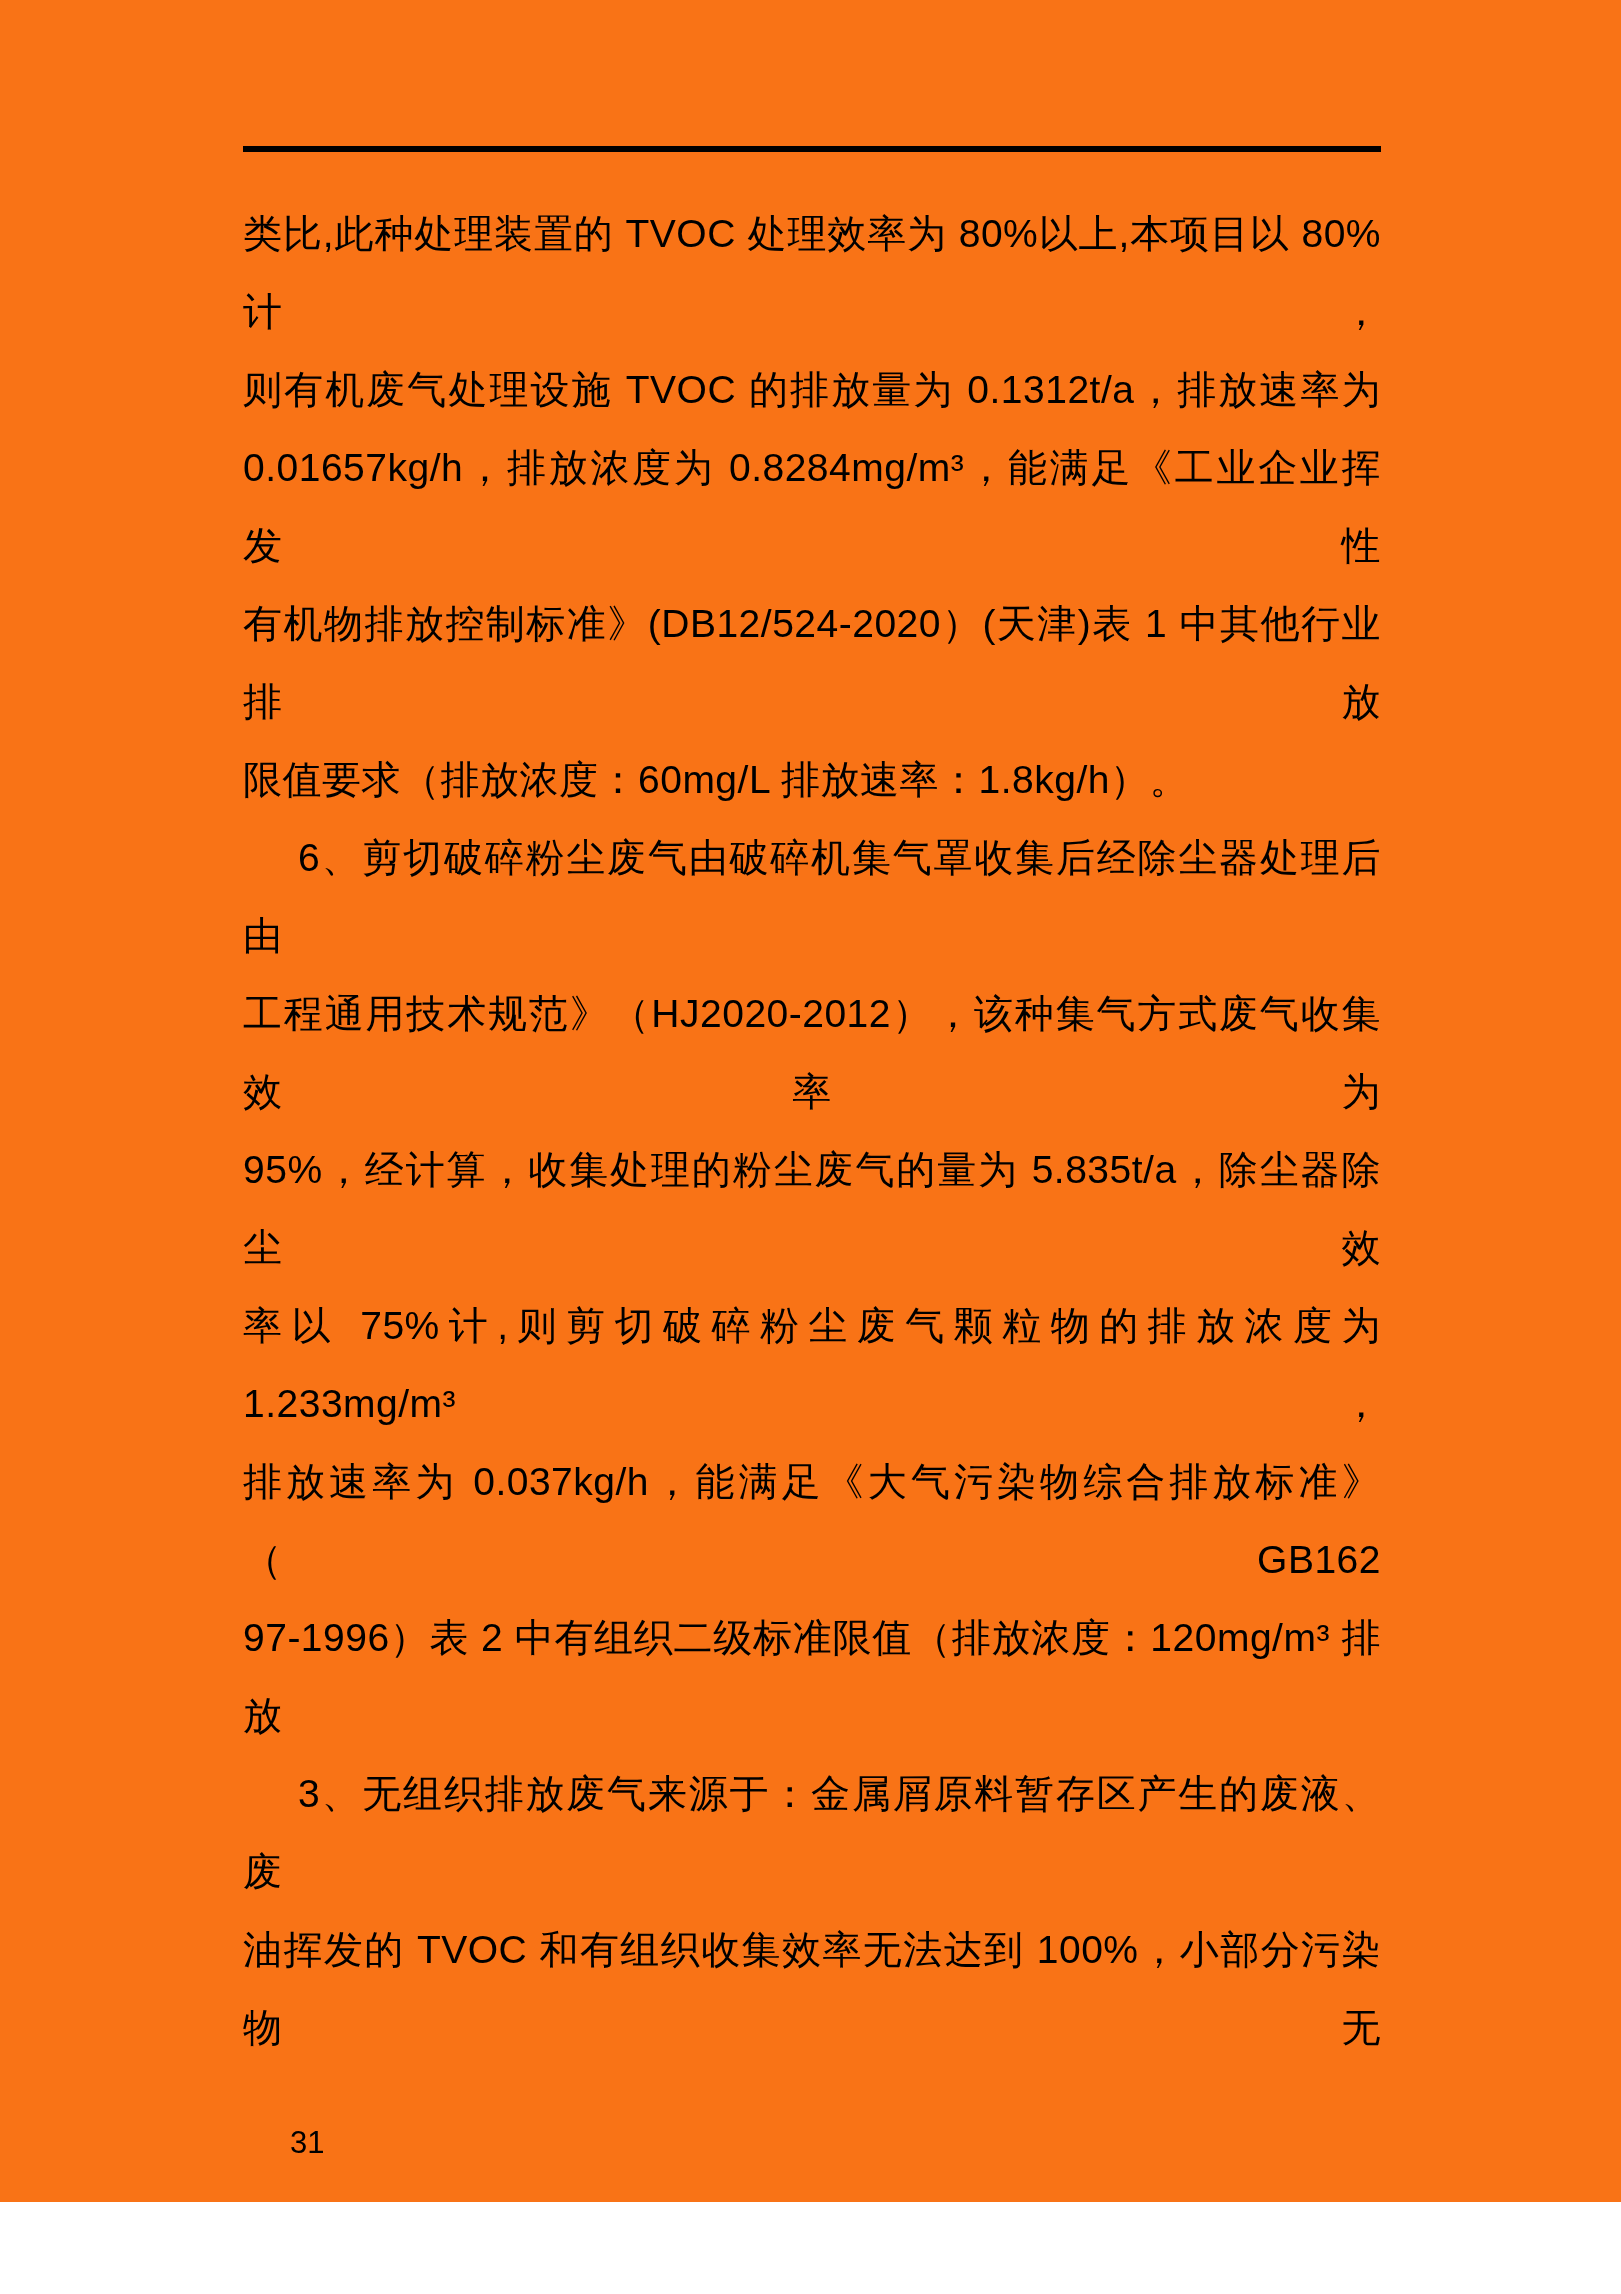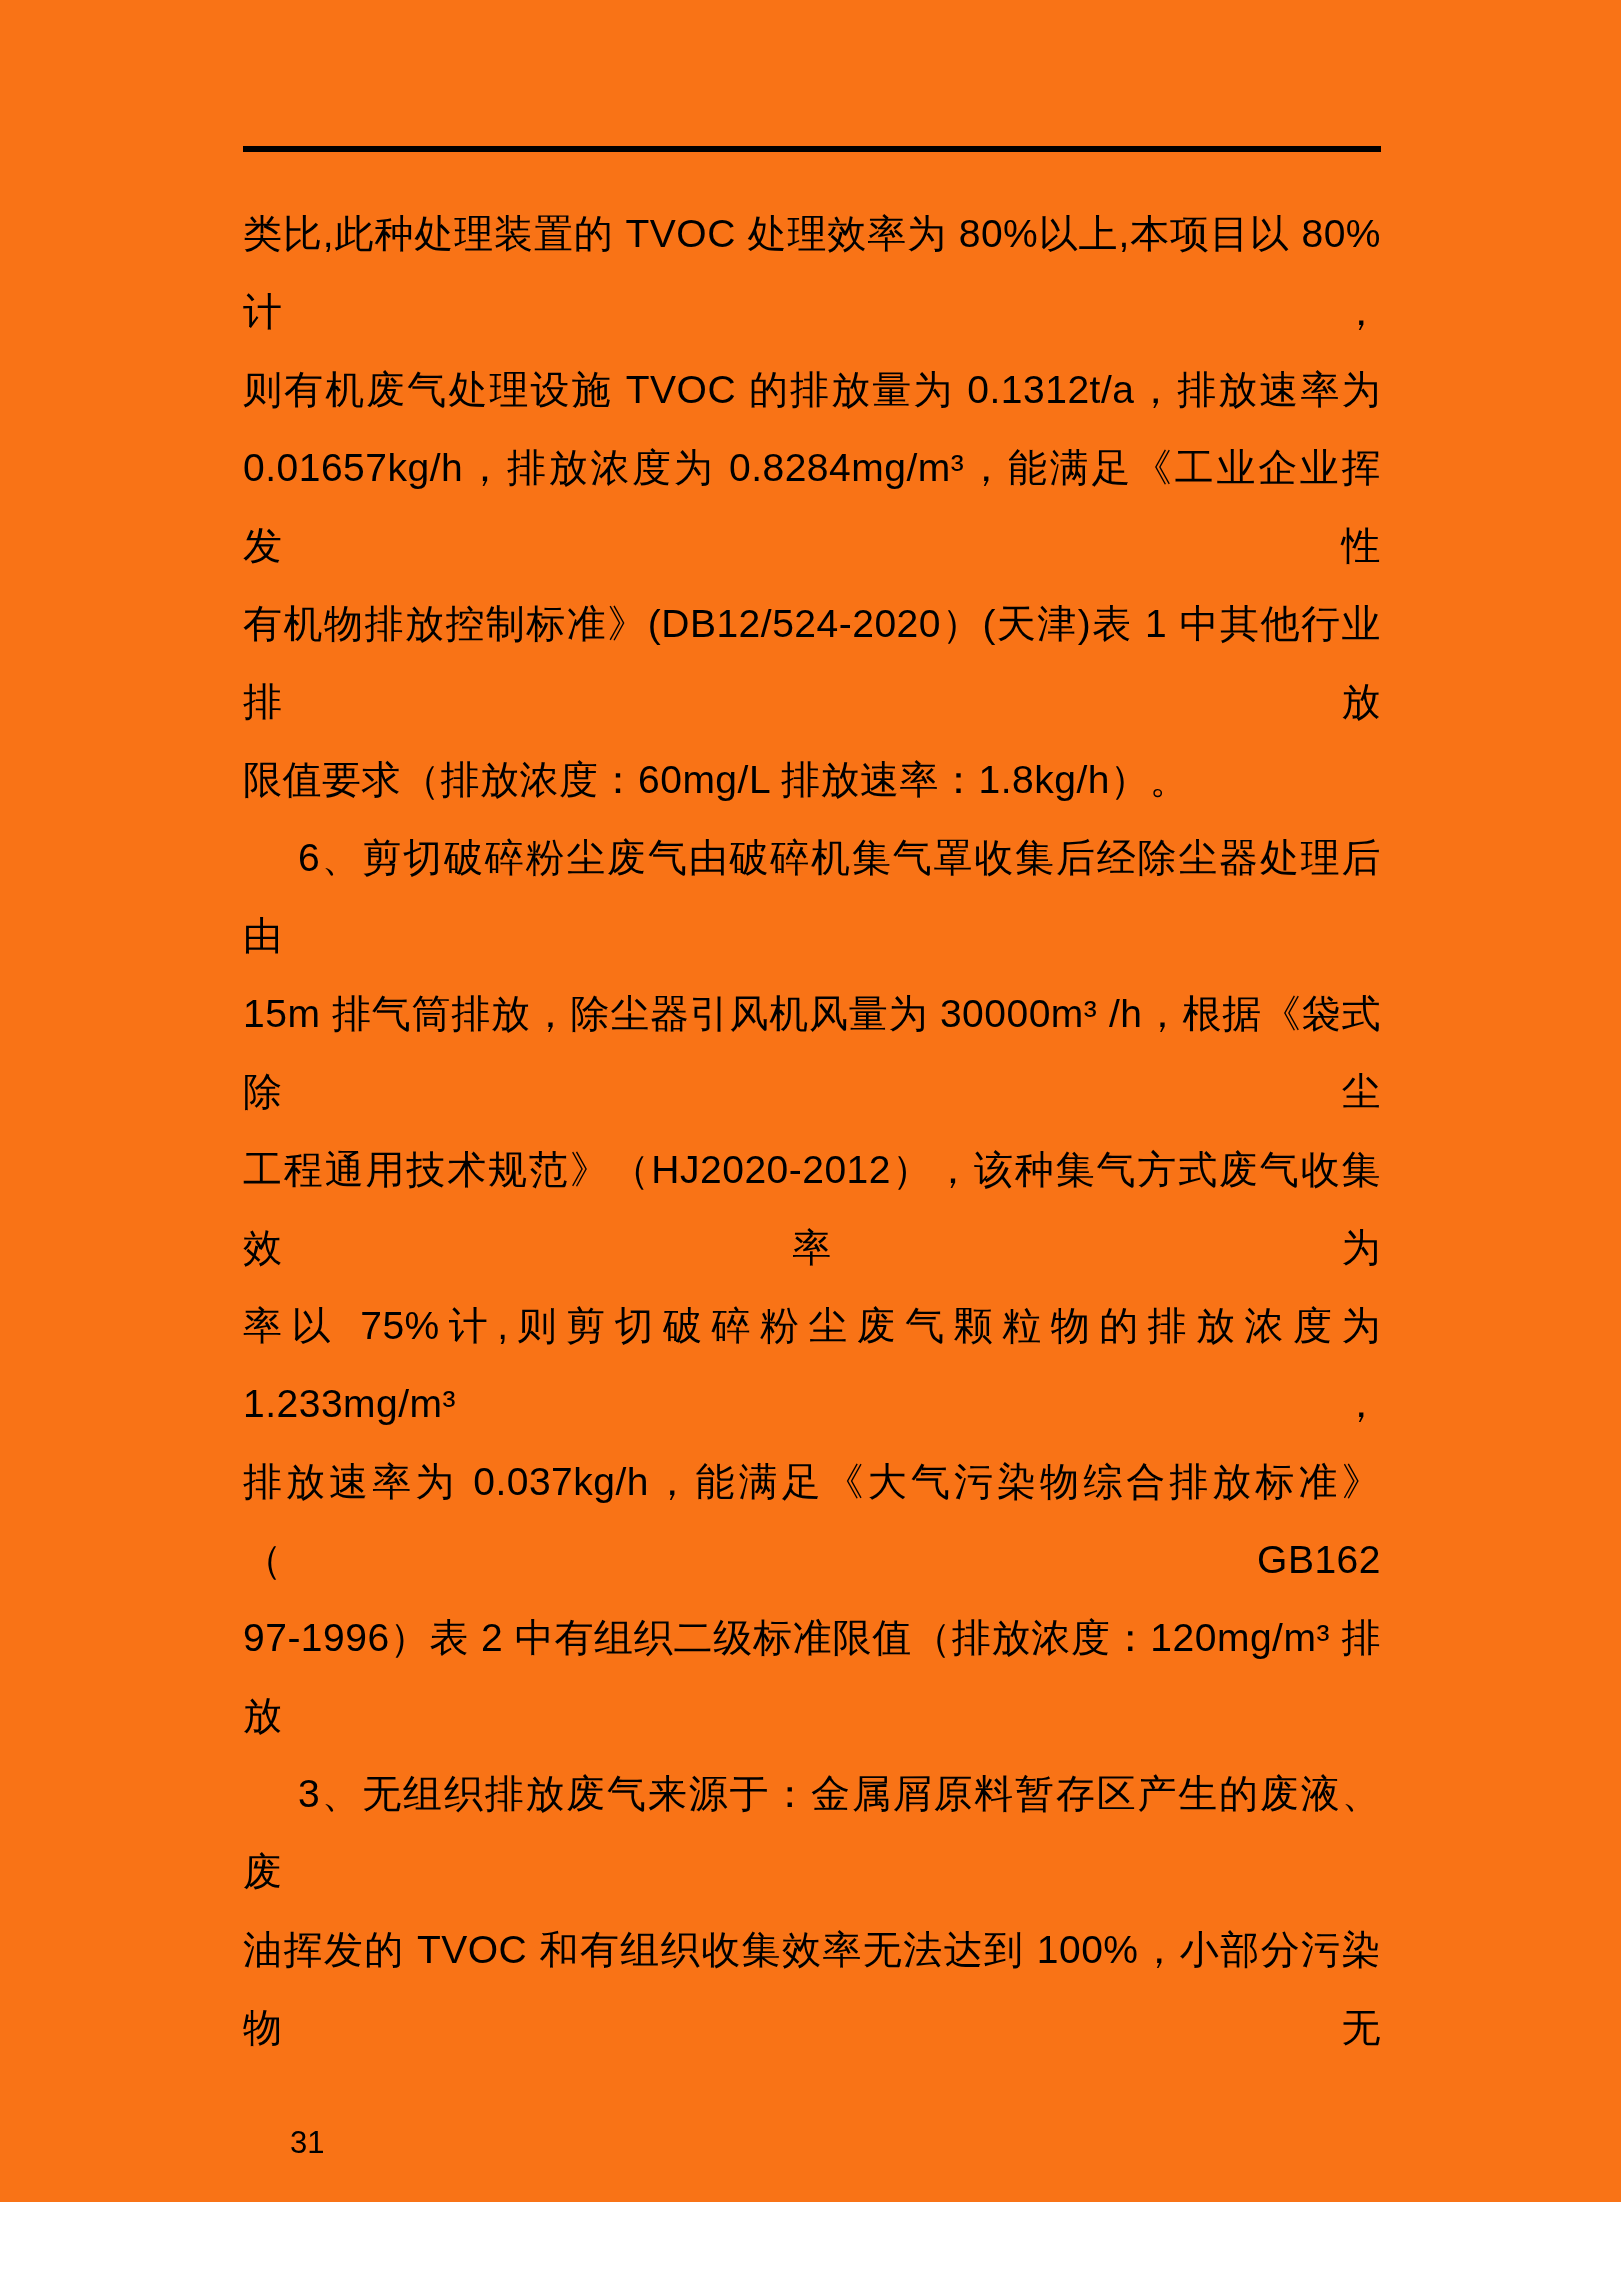--- a/index.html
+++ b/index.html
@@ -60,22 +60,22 @@
 
 <div class="page">
   <div class="header-rule"></div>
   <main class="body-text">
       <div class="line">类比,此种处理装置的 TVOC 处理效率为 80%以上,本项目以 80%计，</div>
       <div class="line">则有机废气处理设施 TVOC 的排放量为 0.1312t/a，排放速率为</div>
       <div class="line">0.01657kg/h，排放浓度为 0.8284mg/m³，能满足《工业企业挥发性</div>
       <div class="line">有机物排放控制标准》(DB12/524-2020）(天津)表 1 中其他行业排放</div>
       <div class="line para-end">限值要求（排放浓度：60mg/L 排放速率：1.8kg/h）。</div>
       <div class="line indent">6、剪切破碎粉尘废气由破碎机集气罩收集后经除尘器处理后由</div>
-      <div class="line">15m 排气筒排放，除尘器引风机风量为 30000m³ /h，根据《袋式除尘</div>
       <div class="line">工程通用技术规范》（HJ2020-2012），该种集气方式废气收集效率为</div>
+      <div class="line">95%，经计算，收集处理的粉尘废气的量为 5.835t/a，除尘器除尘效</div>
       <div class="line">率以 75%计,则剪切破碎粉尘废气颗粒物的排放浓度为 1.233mg/m³，</div>
       <div class="line">排放速率为 0.037kg/h，能满足《大气污染物综合排放标准》（GB162</div>
       <div class="line">97-1996）表 2 中有组织二级标准限值（排放浓度：120mg/m³ 排放</div>
       <div class="line indent">3、无组织排放废气来源于：金属屑原料暂存区产生的废液、废</div>
       <div class="line">油挥发的 TVOC 和有组织收集效率无法达到 100%，小部分污染物无</div>
     </main>
   <footer class="page-footer">
     <span>31</span>
   </footer>
 </div>

